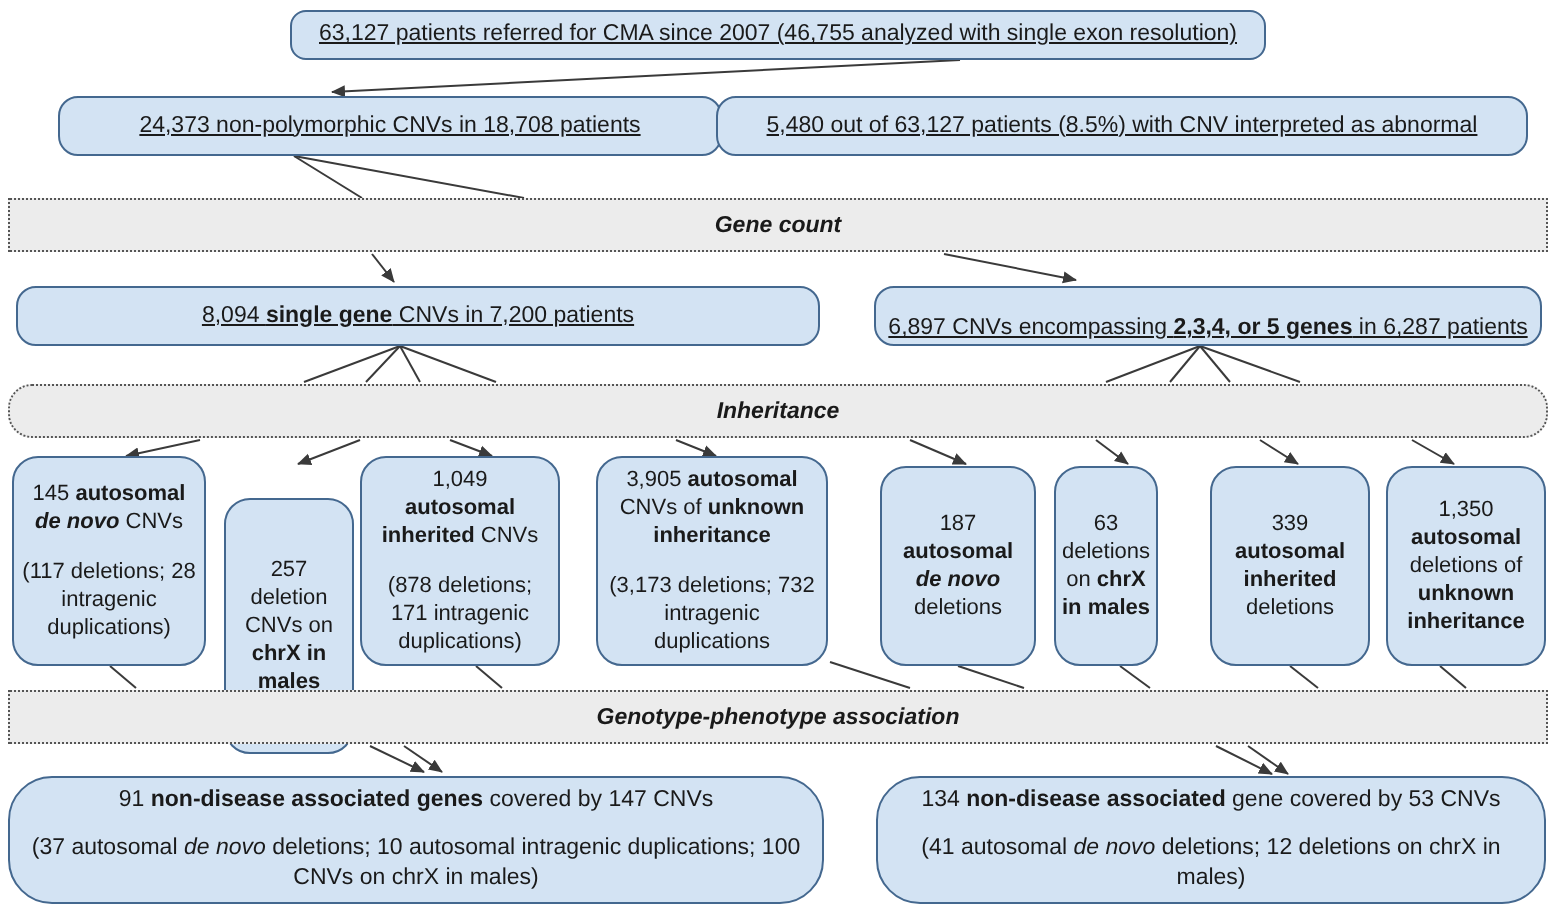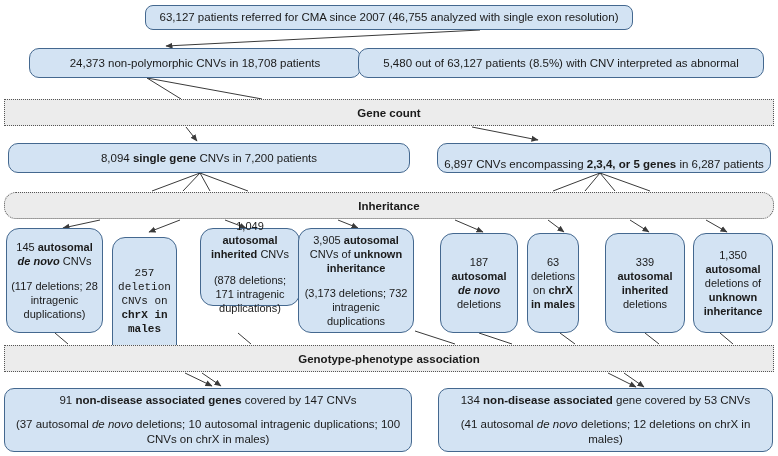--- a/index.html
+++ b/index.html
@@ -9,28 +9,28 @@
   }
   svg.connectors{position:absolute;left:0;top:0;width:778px;height:456px;}
   .node{
     position:absolute;box-sizing:border-box;
     background:#d3e3f3;border:1.5px solid #44688f;border-radius:10px;
     display:flex;flex-direction:column;align-items:center;justify-content:center;
     text-align:center;font-size:11.5px;line-height:1.3;z-index:2;
   }
   .node .p{margin:0;}
   .small{font-size:11px;border-radius:13px;padding:4px;gap:11px;line-height:1.28;}
-  .bottom{gap:9px;padding:21px 6px;}
+  .bottom{gap:9px;padding:21px 6px;border-radius:22px;}
   .band{
     position:absolute;box-sizing:border-box;
     background:#ececec;border:1px dotted #555;
     display:flex;align-items:center;justify-content:center;
-    font-weight:bold;font-size:11.5px;z-index:2;
+    font-weight:bold;font-size:11.5px;z-index:2;font-style:italic;
   }
-  .nowrap{white-space:nowrap;}
+  .nowrap{white-space:nowrap;text-decoration:underline;}
   .b{font-weight:bold;}
   .i{font-style:italic;}
   .bi{font-weight:bold;font-style:italic;}
 </style>
 </head>
 <body>
 
 <div class="stage">
 
   <svg class="connectors" viewBox="0 0 778 456" xmlns="http://www.w3.org/2000/svg">
@@ -115,25 +115,25 @@
 
   <div class="band" style="left:4px;top:192px;width:770px;height:27px;border-radius:12px;">
     <span>Inheritance</span>
   </div>
 
   <div class="node small" style="left:6px;top:228px;width:97px;height:105px;">
     <div class="p"><span>145 </span><span class="b">autosomal </span><span class="bi">de novo</span><span> CNVs</span></div>
     <div class="p">(117 deletions; 28 intragenic duplications)</div>
   </div>
 
-  <div class="node small" style="left:112px;top:237px;width:65px;height:128px;font-family:Liberation Mono, monospace;">
+  <div class="node small" style="left:112px;top:249px;width:65px;height:128px;">
     <div class="p"><span>257 deletion CNVs on </span><span class="b">chrX in males</span></div>
   </div>
 
-  <div class="node small" style="left:200px;top:228px;width:100px;height:78px;">
+  <div class="node small" style="left:180px;top:228px;width:100px;height:105px;">
     <div class="p"><span>1,049</span><br><span class="b">autosomal inherited</span><span> CNVs</span></div>
     <div class="p">(878 deletions; 171 intragenic duplications)</div>
   </div>
 
   <div class="node small" style="left:298px;top:228px;width:116px;height:105px;">
     <div class="p"><span>3,905 </span><span class="b">autosomal</span><span> CNVs of </span><span class="b">unknown inheritance</span></div>
     <div class="p">(3,173 deletions; 732 intragenic duplications</div>
   </div>
 
   <div class="node small" style="left:440px;top:233px;width:78px;height:100px;">

